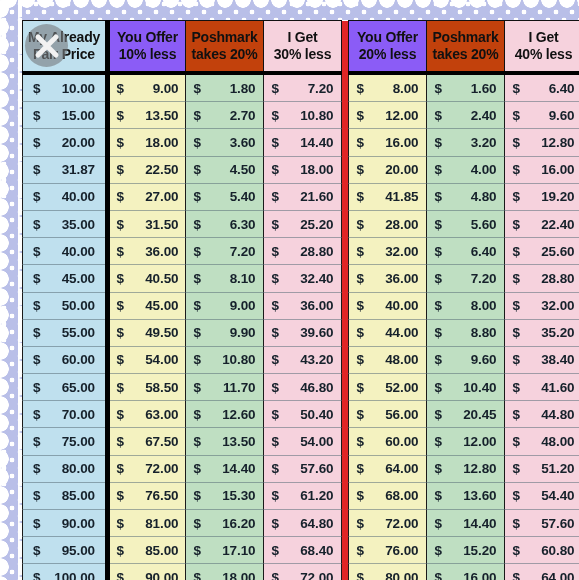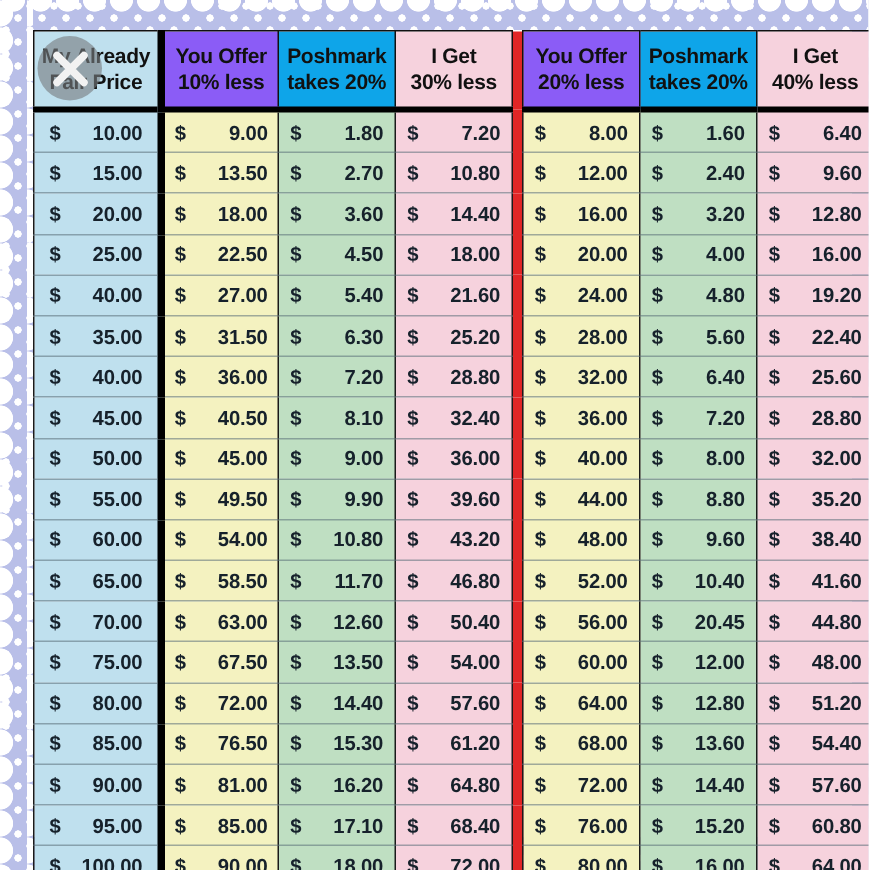--- a/index.html
+++ b/index.html
@@ -86,21 +86,21 @@
   tbody tr:last-child td{border-bottom:1px solid #1a1a1a;}
 
   
   .k-price{background:#bfe0ee;}
   .k-offer{background:#f4f2c0;}
   .k-posh {background:#bfdfc2;}
   .k-iget {background:#f6d2dd;}
 
   th.k-price{background:#bfe0ee;}
   th.k-offer{background:#8b5cf6;}
-  th.k-posh {background:#0ea5e9;margin-left:29px;}
+  th.k-posh {background:#c2410c;margin-left:29px;}
   th.k-iget {background:#f6d2dd;text-align:center;}
 
   
   th.sep-l, td.sep-l{border-left:5px solid #000;}
 
   
   .divider{
     background:#e02626;
     border:0 !important;
     padding:0 !important;
@@ -322,21 +322,21 @@
               <span class="money">
                 <span class="sym">$</span>
                 <span class="amt">12.80</span>
               </span>
             </td>
           </tr>
           <tr>
             <td class="k-price">
               <span class="money">
                 <span class="sym">$</span>
-                <span class="amt">25.00</span>
+                <span class="amt">31.87</span>
               </span>
             </td>
             <td class="k-offer sep-l">
               <span class="money">
                 <span class="sym">$</span>
                 <span class="amt">22.50</span>
               </span>
             </td>
             <td class="k-posh">
               <span class="money">
@@ -392,21 +392,21 @@
             <td class="k-iget">
               <span class="money">
                 <span class="sym">$</span>
                 <span class="amt">21.60</span>
               </span>
             </td>
             <td class="divider"></td>
             <td class="k-offer">
               <span class="money">
                 <span class="sym">$</span>
-                <span class="amt">24.00</span>
+                <span class="amt">41.85</span>
               </span>
             </td>
             <td class="k-posh">
               <span class="money">
                 <span class="sym">$</span>
                 <span class="amt">4.80</span>
               </span>
             </td>
             <td class="k-iget">
               <span class="money">

